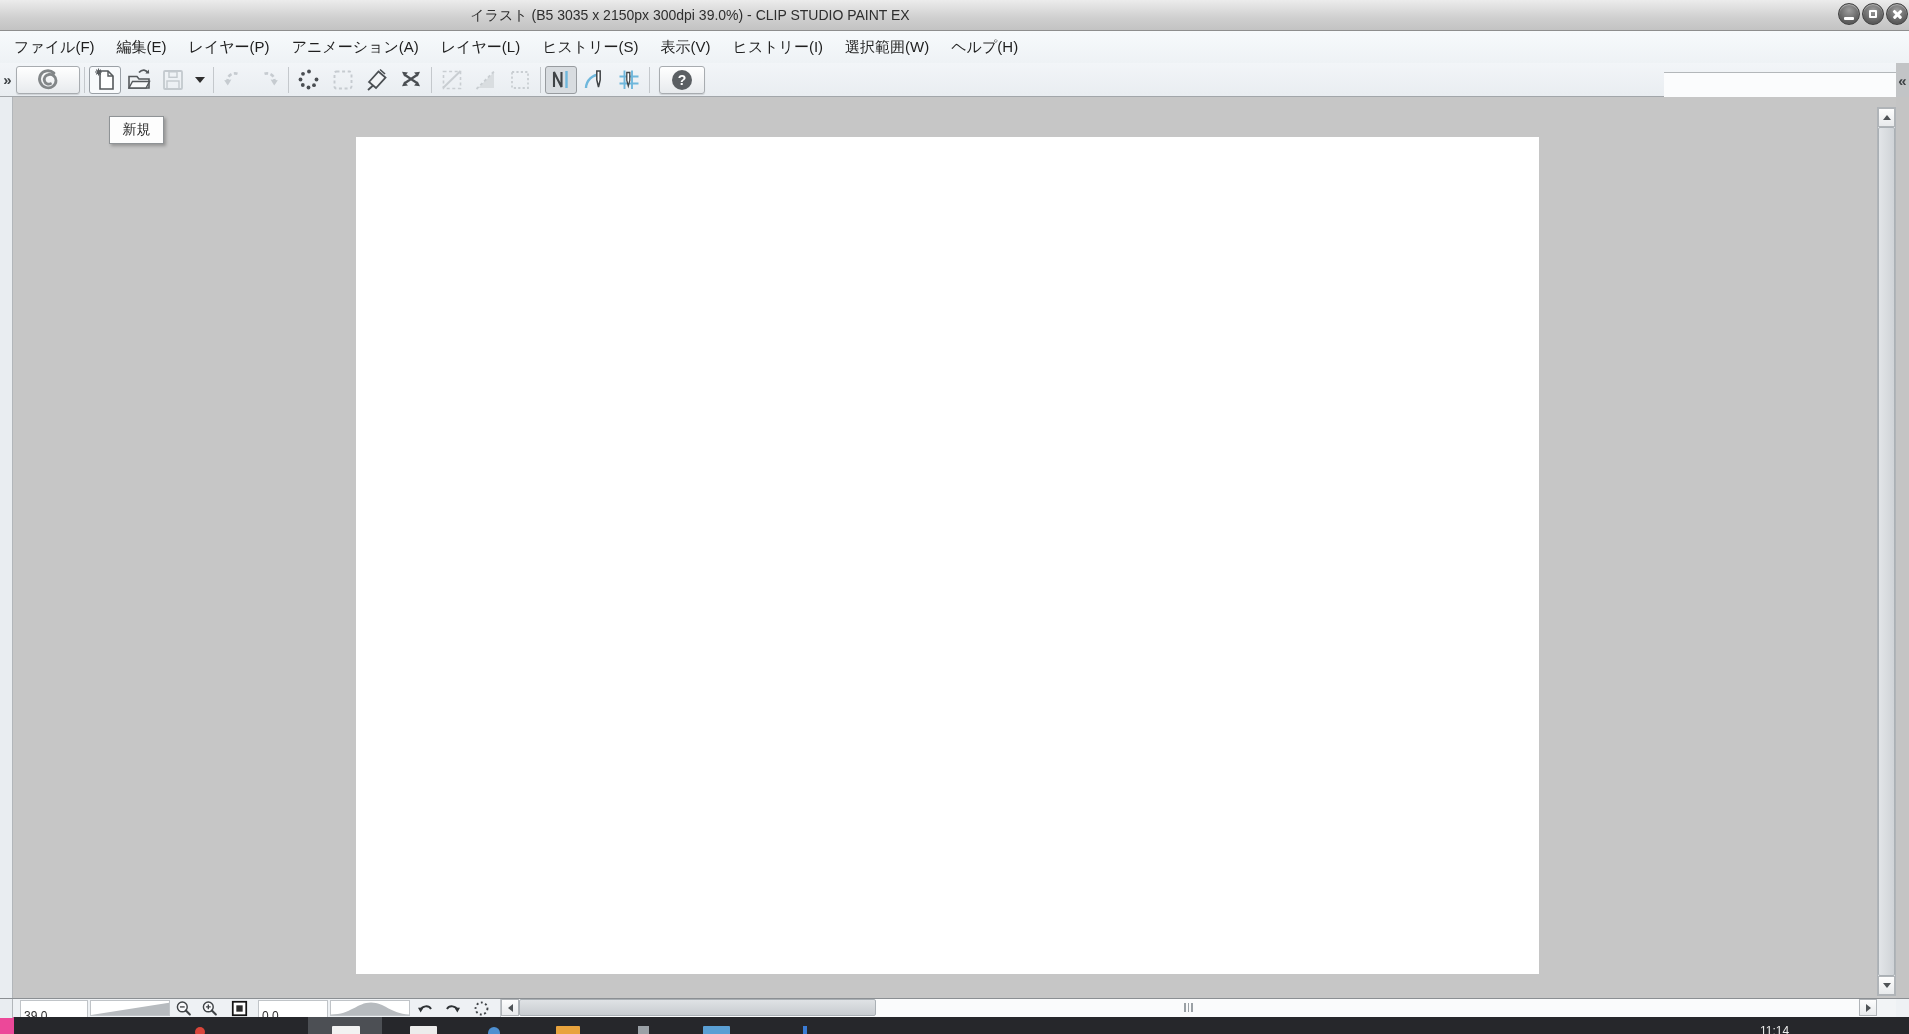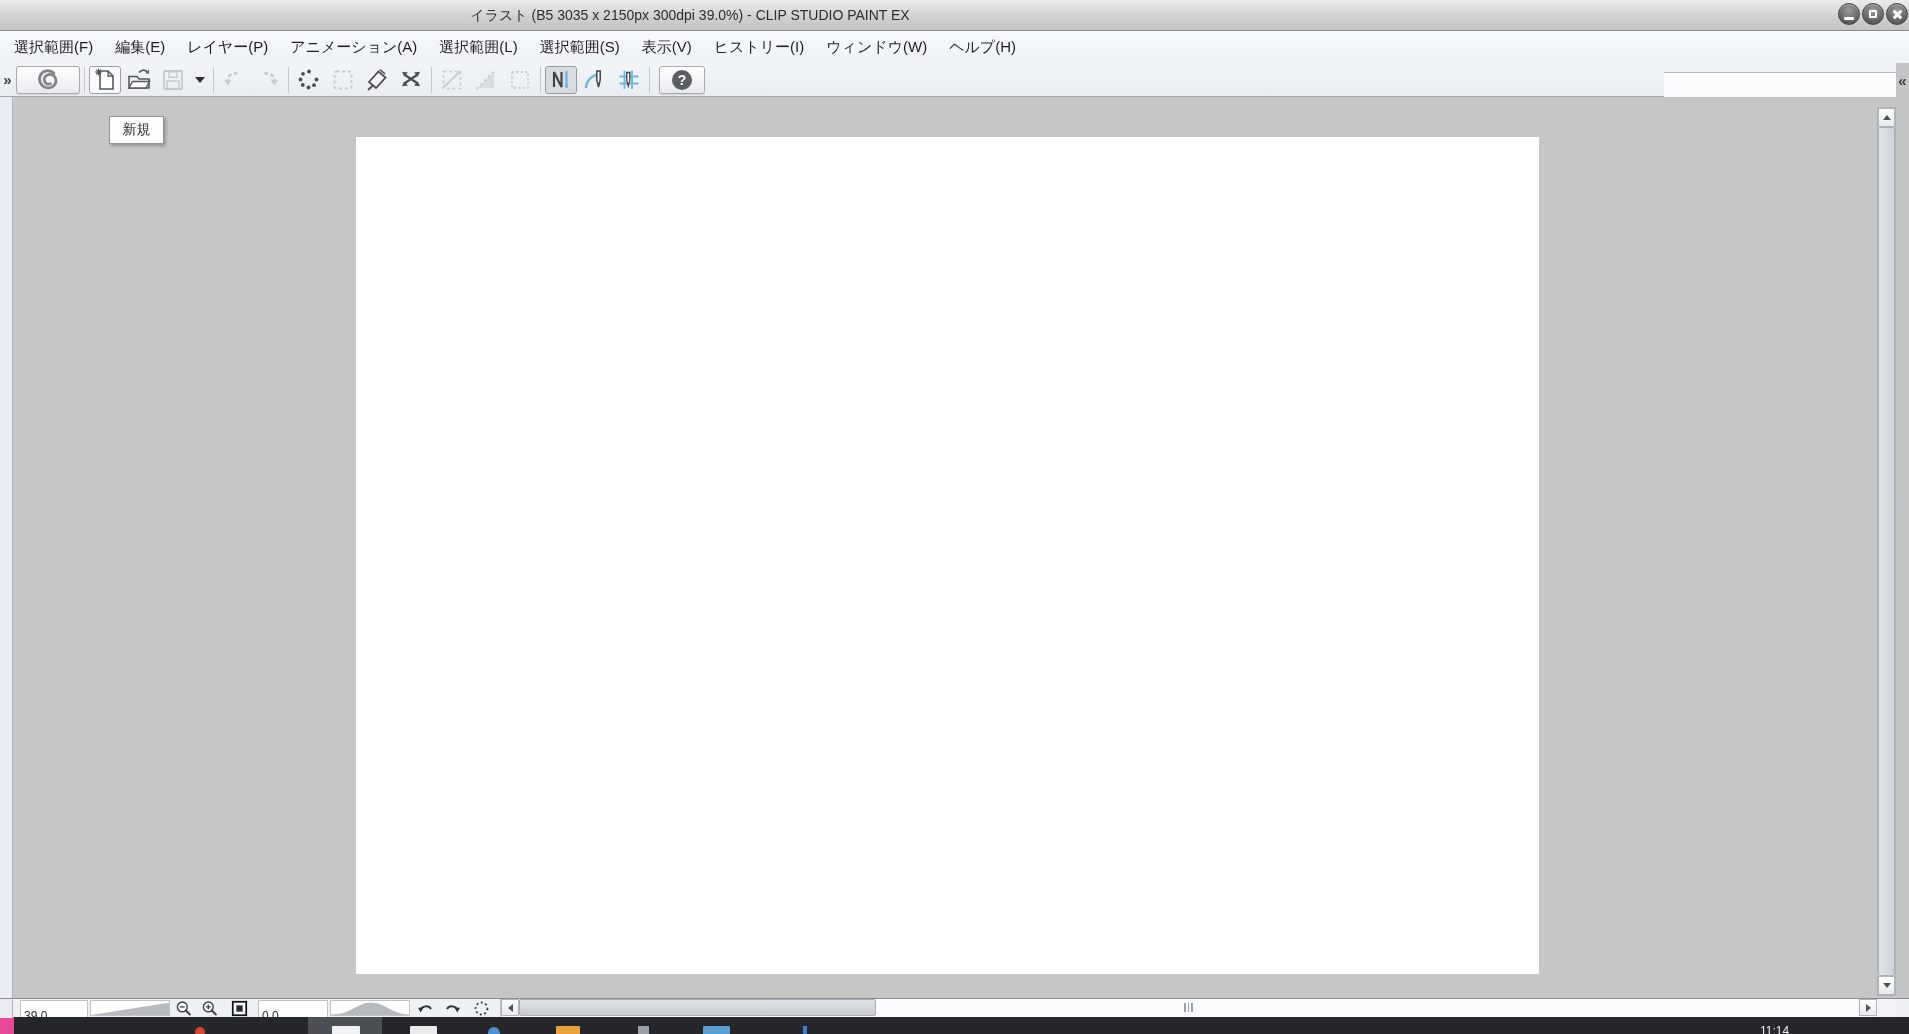--- a/index.html
+++ b/index.html
@@ -117,29 +117,29 @@
     <span class="circ-btn" style="left:1862px;">
         <span class="sq"></span>
       </span>
     <span class="circ-btn" style="left:1886px;">
         <span class="x1"></span>
         <span class="x2"></span>
       </span>
   </div>
 
   <div class="menu-bar">
-    <span class="menu-item">選択範囲(F)</span>
+    <span class="menu-item">ファイル(F)</span>
     <span class="menu-item">編集(E)</span>
     <span class="menu-item">レイヤー(P)</span>
     <span class="menu-item">アニメーション(A)</span>
-    <span class="menu-item">選択範囲(L)</span>
-    <span class="menu-item">選択範囲(S)</span>
+    <span class="menu-item">レイヤー(L)</span>
+    <span class="menu-item">ヒストリー(S)</span>
     <span class="menu-item">表示(V)</span>
     <span class="menu-item">ヒストリー(I)</span>
-    <span class="menu-item">ウィンドウ(W)</span>
+    <span class="menu-item">選択範囲(W)</span>
     <span class="menu-item">ヘルプ(H)</span>
   </div>
 
   <div class="toolbar">
     <span class="tb-chevron">»</span>
 
     <span class="tb-btn raised" style="width:64px;">
       <span>
         <svg width="26" height="26" viewBox="0 0 26 26">
           <path d="M19 6 C15 2.5 8 3 5.5 8 C3 13 5.5 19 11 20.5 C16.5 22 21 18 21 13.5 C21 9.5 17.5 7 14 7.5 C10.5 8 8.5 11 9.5 14 C10.3 16.5 13 17.8 15.5 16.8" fill="none" stroke="#828688" stroke-width="2.8" stroke-linecap="round"></path>

